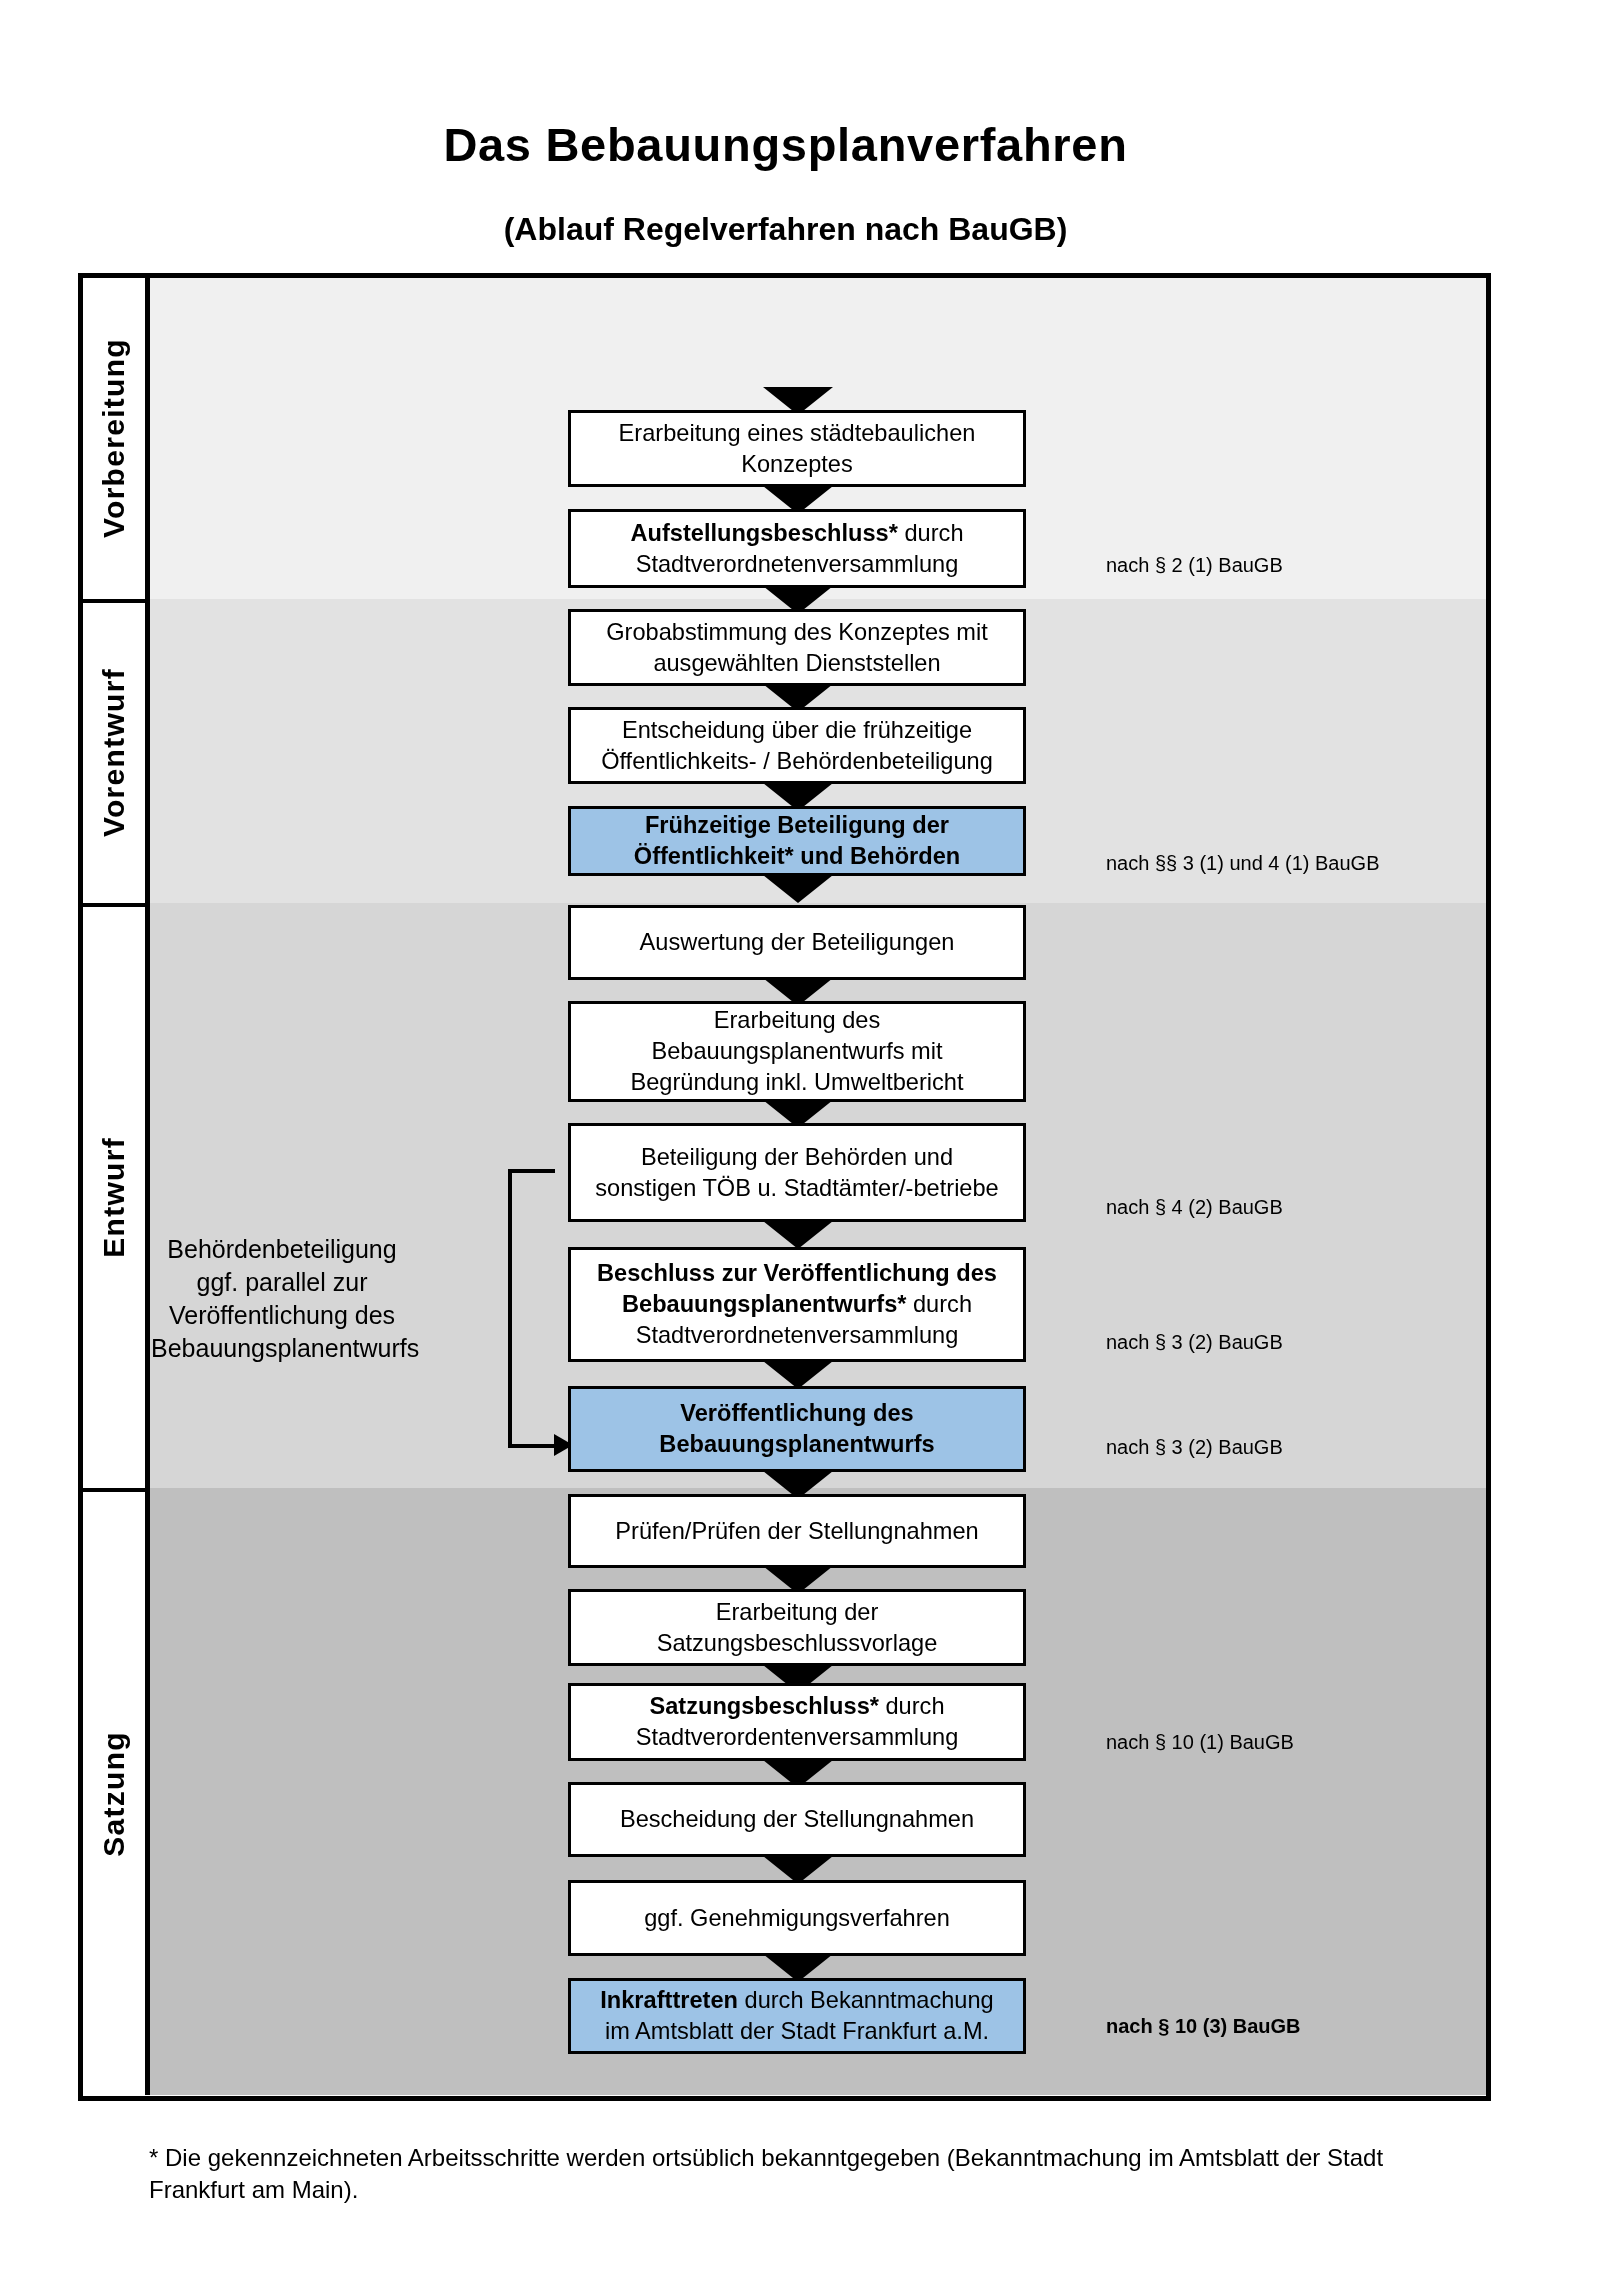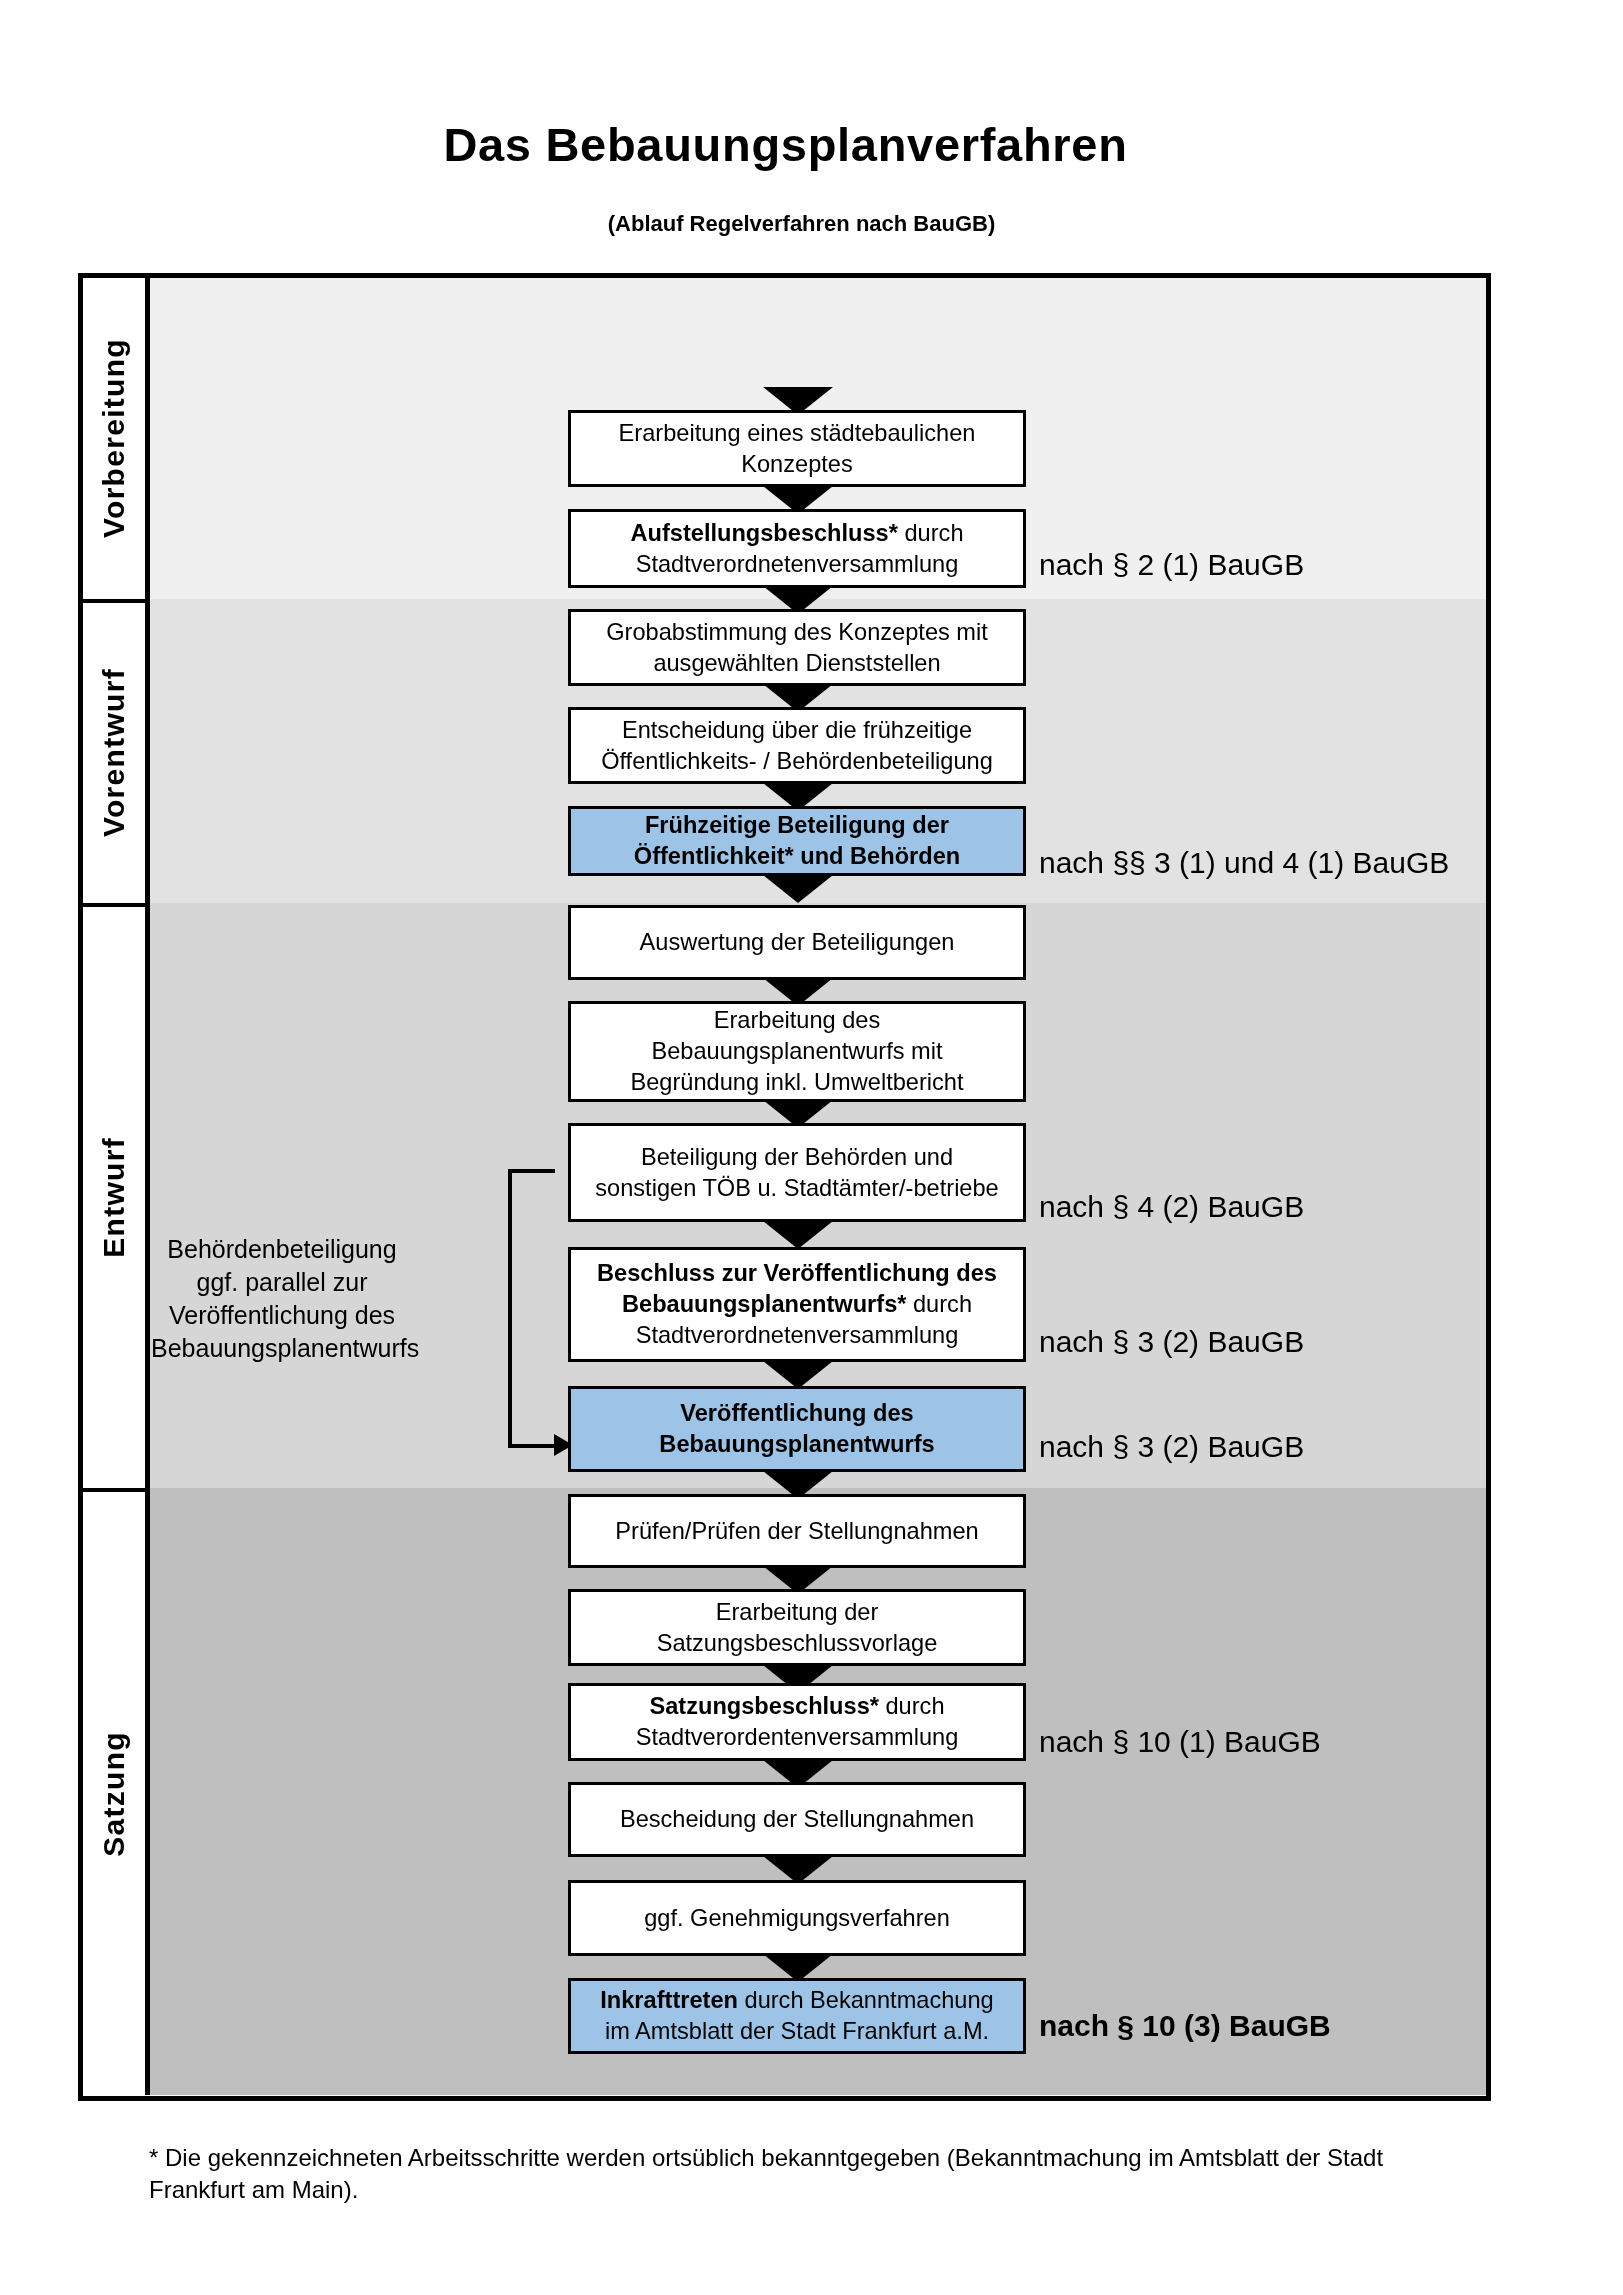--- a/index.html
+++ b/index.html
@@ -2,21 +2,21 @@
 <html style="font-size:10.5px"><head>
 <meta charset="utf-8">
 <style>
   html,body{margin:0;padding:0;background:#ffffff;}
   .canvas{position:relative;width:1623px;height:2295px;background:#ffffff;
           font-family:"Liberation Sans",sans-serif;color:#000;overflow:hidden;}
 
   .title{position:absolute;left:0;top:117px;width:1571px;text-align:center;
          font-size:47px;font-weight:bold;letter-spacing:0.7px;}
   .subtitle{position:absolute;left:0;top:211px;width:1571px;text-align:center;
-            font-size:22px;font-weight:bold;padding-left:16px;}
+            font-size:32px;font-weight:bold;}
 
   .frame{position:absolute;left:78px;top:273px;width:1413px;height:1828px;
          border:5.2px solid #000;box-sizing:border-box;}
   .section{position:absolute;left:0;width:1403px;display:flex;box-sizing:border-box;}
   .label-cell{width:67px;box-sizing:border-box;background:#ffffff;
               border-right:5.2px solid #000;display:flex;align-items:center;justify-content:center;}
   .section.s2 .label-cell,.section.s3 .label-cell,.section.s4 .label-cell{border-top:4.6px solid #000;}
   .sec-bg{flex:1;}
   .s1{top:0;height:321px;}    .s1 .sec-bg{background:#f0f0f0;}
   .s2{top:321px;height:304px;} .s2 .sec-bg{background:#e2e2e2;}
@@ -30,21 +30,21 @@
        display:flex;flex-direction:column;align-items:center;justify-content:center;
        text-align:center;font-size:23.6px;line-height:31px;}
   .box.blue{background:#9dc3e6;font-weight:bold;}
   .ln{white-space:nowrap;}
   .ln b{font-weight:bold;}
 
   .arrow{position:absolute;left:763px;width:0;height:0;z-index:2;
          border-left:35px solid transparent;border-right:35px solid transparent;
          border-top:28px solid #000;}
 
-  .annot{position:absolute;left:1039px;font-size:30px;line-height:30px;white-space:nowrap;z-index:2;}
+  .annot{position:absolute;left:1106px;font-size:20px;line-height:30px;white-space:nowrap;z-index:2;}
 
   .sidenote{position:absolute;left:151px;top:1233px;width:262px;z-index:2;
             text-align:center;font-size:25px;line-height:33px;}
 
   .br-v{position:absolute;left:508px;top:1169px;width:3.9px;height:279px;background:#000;z-index:2;}
   .br-h-top{position:absolute;left:508px;top:1169px;width:47px;height:3.9px;background:#000;z-index:2;}
   .br-h-bot{position:absolute;left:508px;top:1444px;width:47px;height:3.9px;background:#000;z-index:2;}
   .br-head{position:absolute;left:554px;top:1434px;width:0;height:0;z-index:2;
            border-top:11.8px solid transparent;border-bottom:11.8px solid transparent;
            border-left:19.6px solid #000;}

